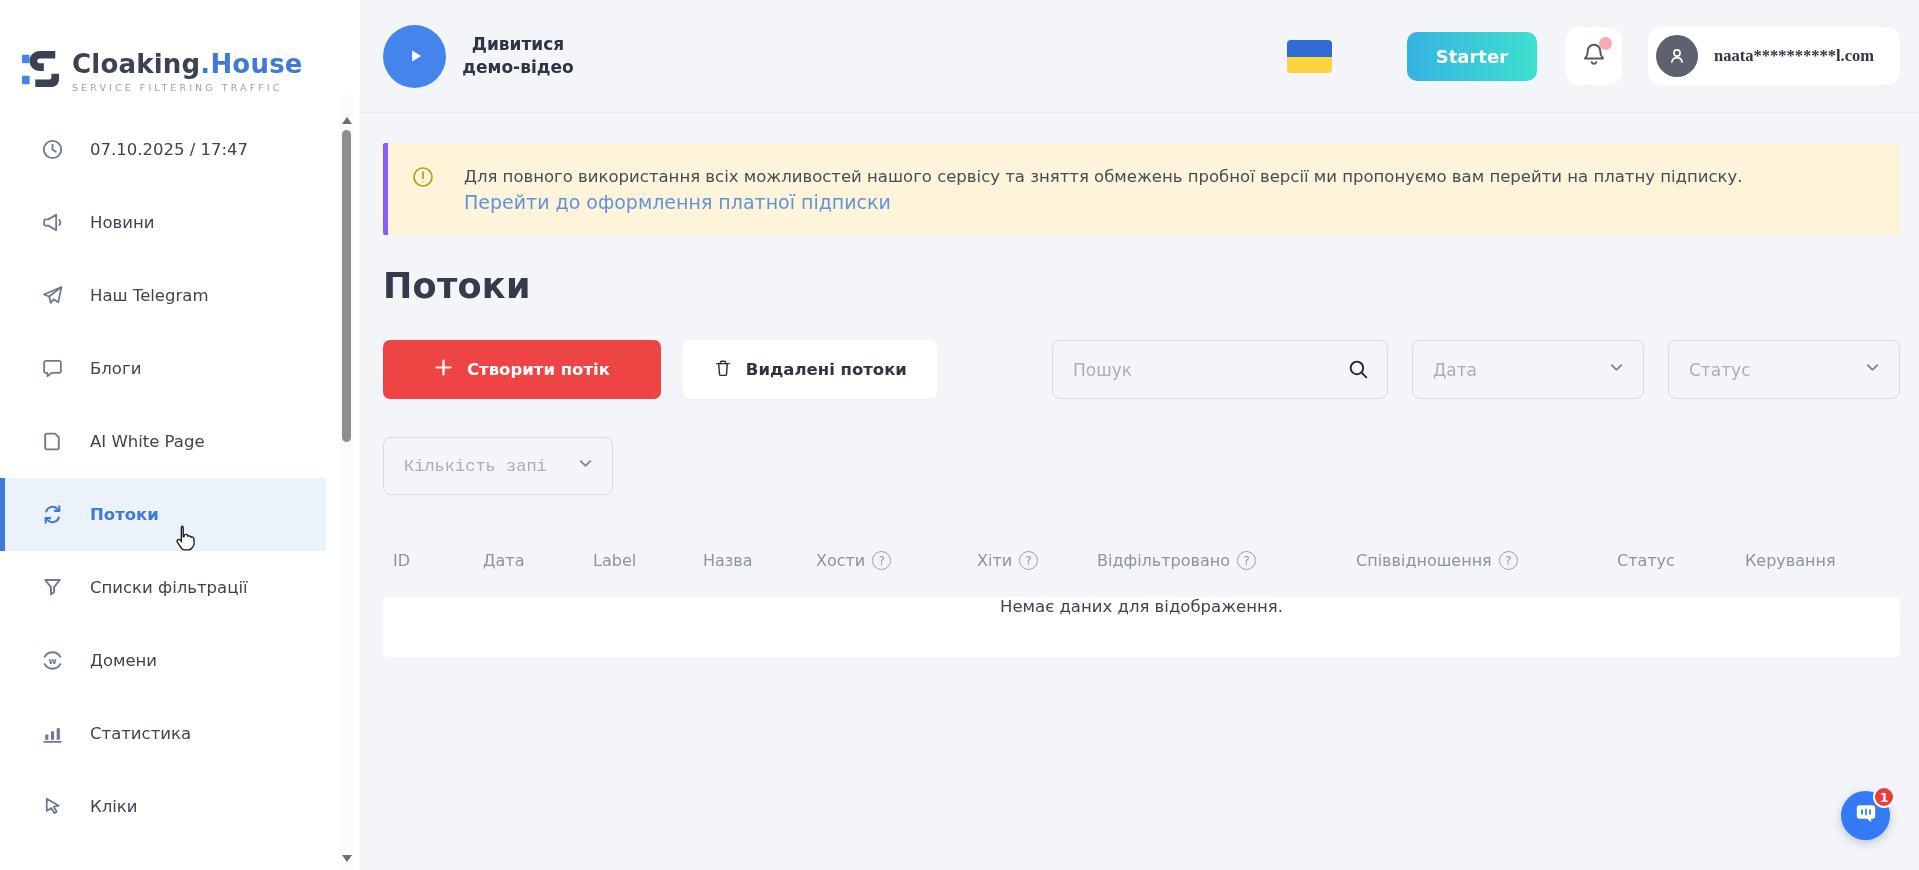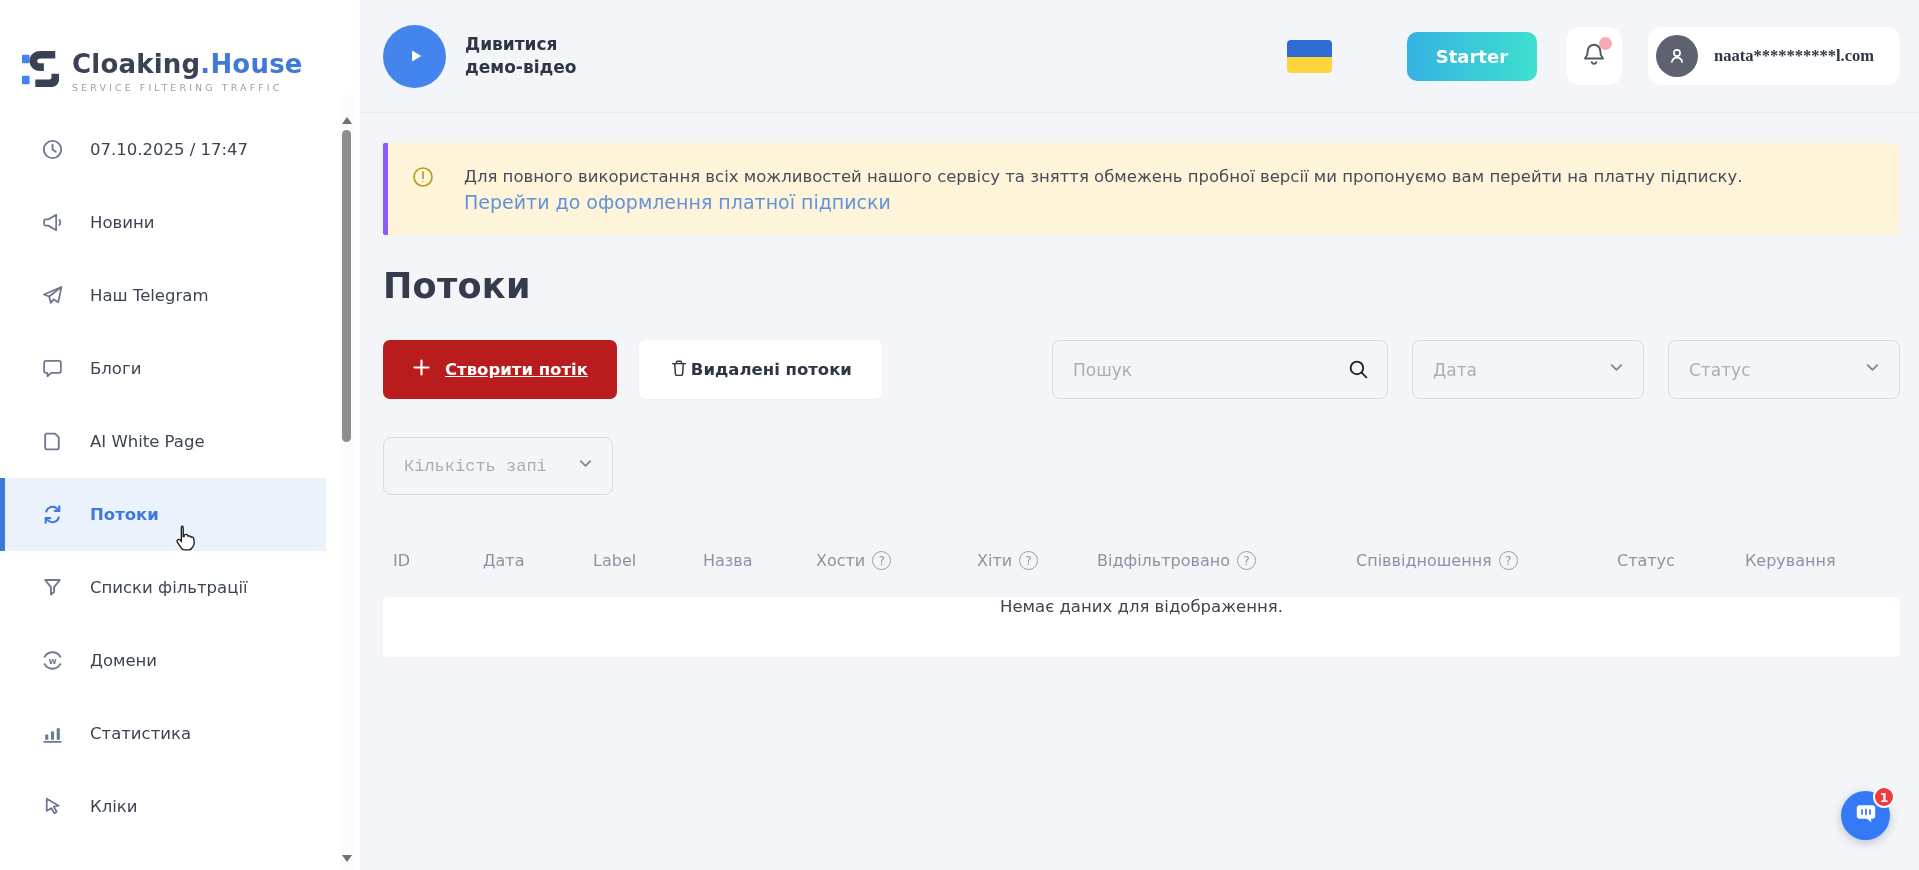--- a/index.html
+++ b/index.html
@@ -26,21 +26,21 @@
   .sb-arrow-up { position:absolute; top:22px; left:2px; width:0; height:0; border-left:5px solid transparent; border-right:5px solid transparent; border-bottom:7px solid #6f6f6f; }
   .sb-thumb { position:absolute; top:35px; left:2px; width:9px; height:312px; background:#8e8e8e; border-radius:5px; }
   .sb-arrow-down { position:absolute; bottom:8px; left:2px; width:0; height:0; border-left:5px solid transparent; border-right:5px solid transparent; border-top:7px solid #6f6f6f; }
 
   
   .mouse-cursor { position:absolute; left:170px; top:523px; z-index:50; }
 
   
   .content { flex:1; display:flex; flex-direction:column; position:relative; }
   .topbar { height:113px; display:flex; align-items:center; padding:0 19px 0 23px; border-bottom:1px solid #eaecf4; }
-  .demo { display:flex; align-items:center; gap:19px; cursor:pointer; }
+  .demo { display:flex; align-items:center; gap:8px; cursor:pointer;text-align:center; }
   .play-btn { width:63px; height:63px; border-radius:50%; background:#4485ed; display:flex; align-items:center; justify-content:center; flex:none; }
   .demo-label { width:128px; font-size:17px; font-weight:bold; color:#2e3544; line-height:1.35; }
   .topbar-right { margin-left:auto; display:flex; align-items:center; }
   .flag { width:45px; height:33px; border-radius:4px; overflow:hidden; margin-right:75px; cursor:pointer; flex:none; }
   .flag .f-top { height:17px; background:#2f6cd3; }
   .flag .f-bottom { height:16px; background:#fdd33e; }
   .plan-badge { height:49px; padding:0 29px; border-radius:10px; background:linear-gradient(90deg,#35b2e2,#3fe0cf); color:#fff; font-size:18px; font-weight:bold; display:flex; align-items:center; cursor:pointer; }
   .bell-card { position:relative; width:56px; height:58px; background:#fff; border-radius:14px; margin-left:29px; display:flex; align-items:center; justify-content:center; cursor:pointer; }
   .bell-dot { position:absolute; top:10px; right:10px; width:13px; height:13px; border-radius:50%; background:#f9a9b4; }
   .user-chip { height:58px; background:#fff; border-radius:14px; margin-left:26px; display:flex; align-items:center; gap:16px; padding:0 26px 0 8px; cursor:pointer; }
@@ -53,22 +53,22 @@
   .banner { background:#fdf4da; border-left:5px solid #8b5cf6; border-radius:2px; padding:22px 24px; display:flex; gap:30px; }
   .banner-icon { width:22px; height:22px; flex:none; margin-top:1px; }
   .banner-message { font-size:16.5px; color:#474c57; line-height:1.42; max-width:1430px; }
   .banner-link { display:inline-block; margin-top:3px; font-size:19px; color:#6292db; cursor:pointer; text-decoration:none; }
 
   .page-title { margin-top:31px; font-size:35px; font-weight:800; color:#343b4d; letter-spacing:.3px; }
 
   
   .toolbar { margin-top:34px; display:flex; align-items:center; }
   .btn { height:59px; border:none; border-radius:7px; font-family:inherit; font-size:16.5px; display:flex; align-items:center; cursor:pointer; }
-  .btn-create { background:#b91c1c; color:#fff; font-weight:bold; padding:0 29px; gap:14px;text-decoration:underline; }
-  .btn-deleted { background:#ffffff; color:#2f3542; font-weight:600; padding:0 30px; gap:2px; margin-left:22px; box-shadow:0 1px 2px rgba(30,40,70,.04); }
+  .btn-create { background:#ef4444; color:#fff; font-weight:bold; padding:0 51px; gap:14px; }
+  .btn-deleted { background:#ffffff; color:#2f3542; font-weight:600; padding:0 30px; gap:13px; margin-left:22px; box-shadow:0 1px 2px rgba(30,40,70,.04); }
   .search-box { position:relative; margin-left:auto; width:336px; height:59px; }
   .search-input { width:100%; height:100%; border:1px solid #d8dbe6; border-radius:8px; background:transparent; padding:0 52px 0 20px; font-family:inherit; font-size:17px; color:#3d4553; outline:none; }
   .search-input::placeholder { color:#a9aeb9; }
   .search-icon { position:absolute; right:18px; top:18px; }
   .select { width:232px; height:59px; border:1px solid #d8dbe6; border-radius:8px; display:flex; align-items:center; justify-content:space-between; padding:0 18px 0 20px; font-size:17px; color:#a9aeb9; margin-left:24px; cursor:pointer; }
   .select-perpage { width:230px; height:58px; margin-left:0; margin-top:38px;font-family:Liberation Mono, monospace; }
 
   
   .thead { position:relative; height:26px; margin-top:56px; font-size:16px; color:#8d93a2; }
   .th { position:absolute; top:0; display:flex; align-items:center; gap:7px; white-space:nowrap; }

